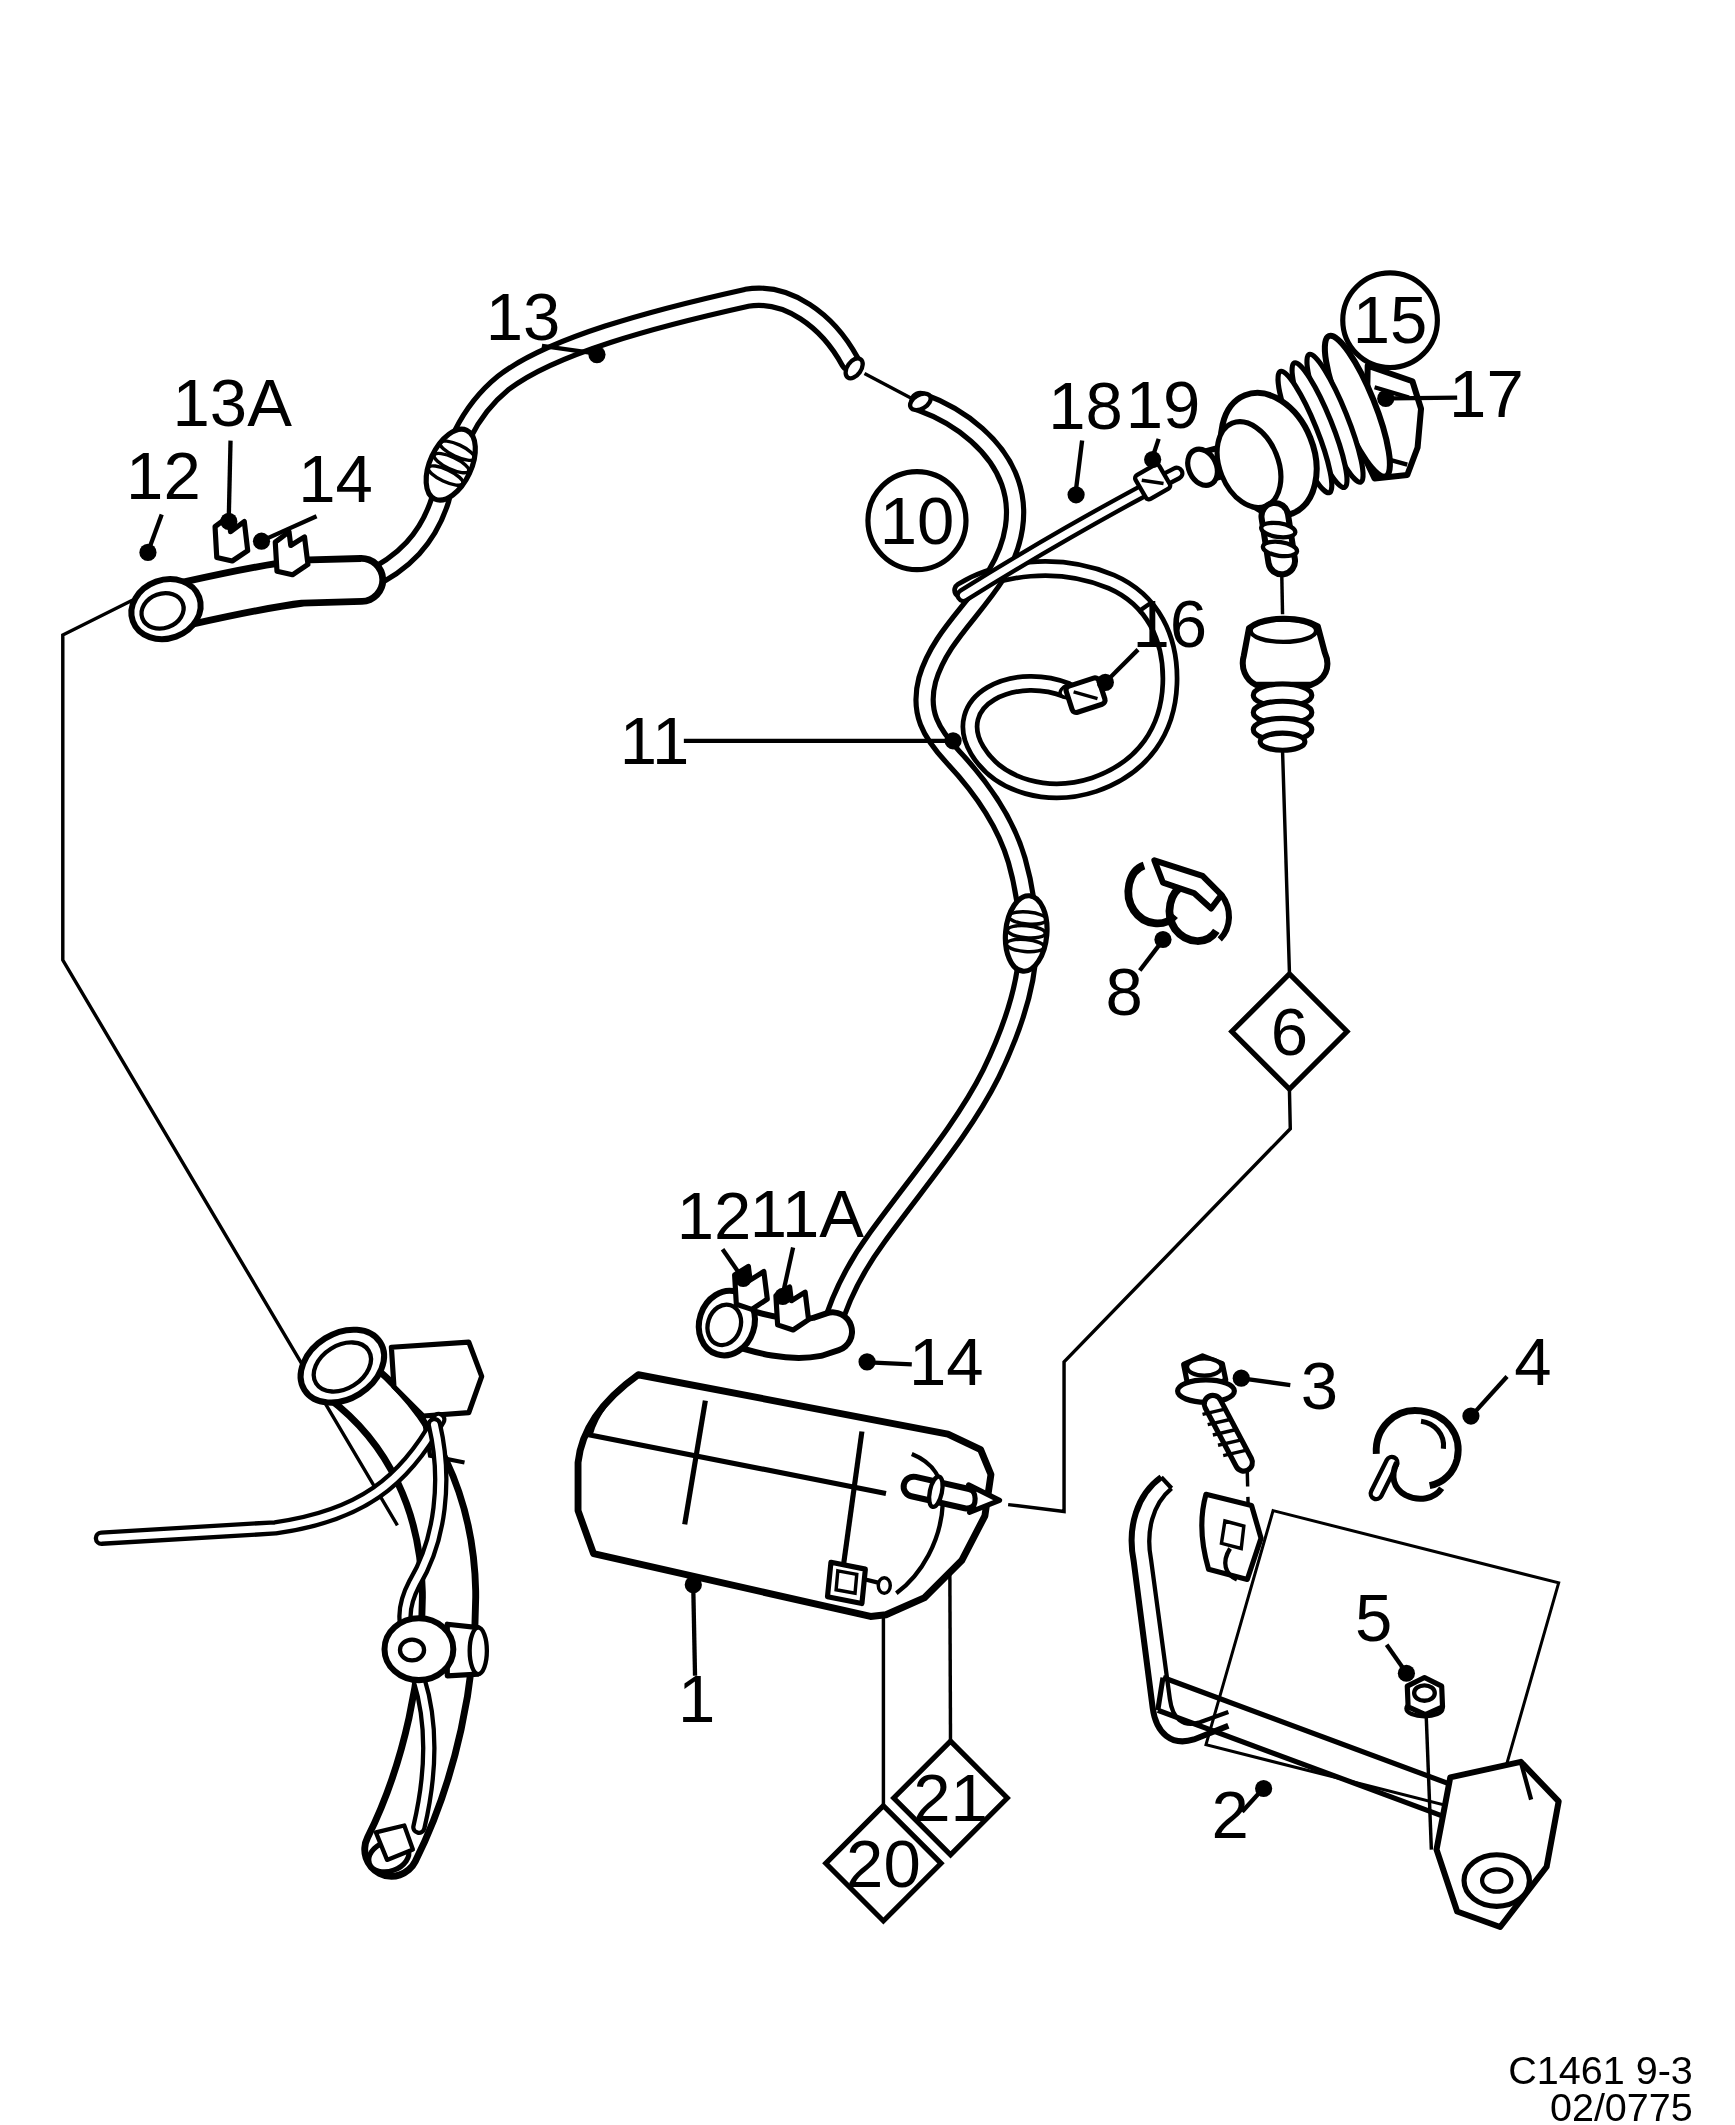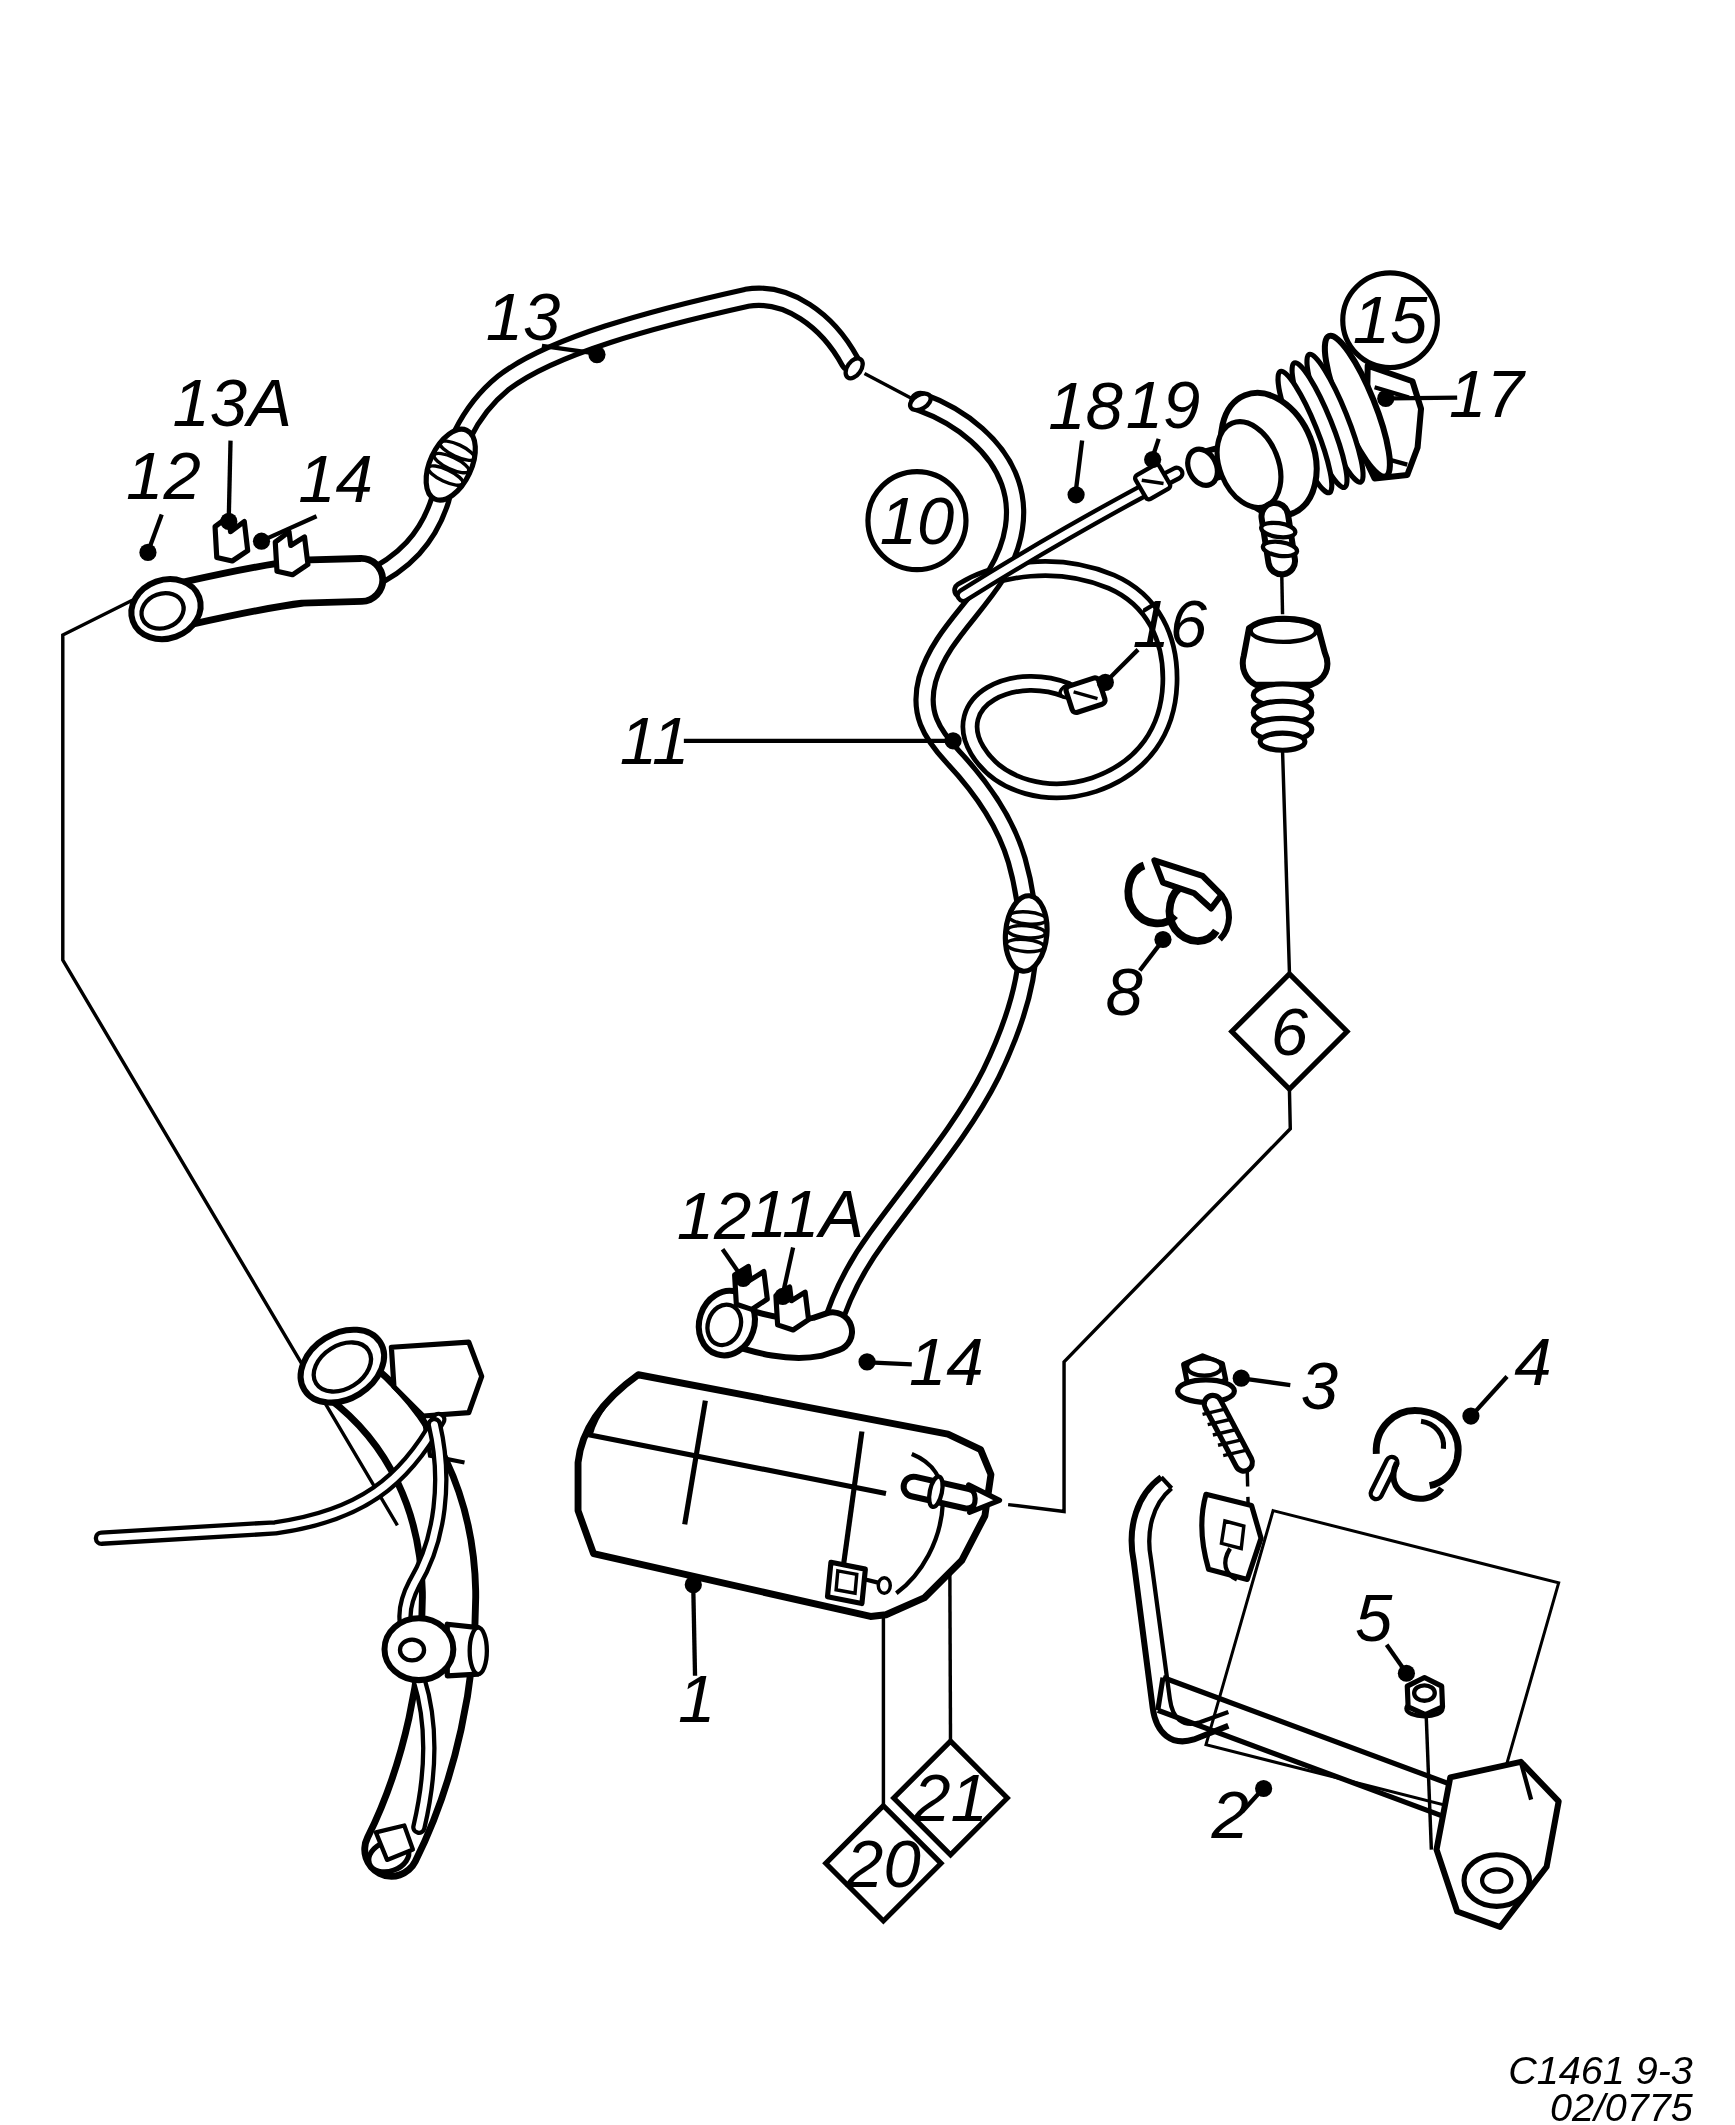--- a/index.html
+++ b/index.html
@@ -1,16 +1,16 @@
 <!DOCTYPE html>
 <html style="font-size:13.8px"><head>
 <meta charset="utf-8">
 <style>
   html,body{margin:0;padding:0;background:#e8e8e8;}
-  .page{width:1735px;height:2125px;background:#ffffff;margin:0 auto;position:relative;font-style:italic;}
+  .page{width:1735px;height:2125px;background:#ffffff;margin:0 auto;position:relative;}
   svg{display:block;width:100%;height:100%;}
   .ink{stroke:#000;fill:none;}
   .tube-o{stroke:#000;fill:none;stroke-linecap:round;stroke-linejoin:round;}
   .tube-i{stroke:#fff;fill:none;stroke-linecap:round;stroke-linejoin:round;}
   .part{fill:#fff;stroke:#000;stroke-linejoin:round;}
   .leader{stroke:#000;stroke-width:5;fill:none;}
   .refline{stroke:#000;stroke-width:4;fill:none;}
   .dot{fill:#000;stroke:none;}
   text{font-family:"Liberation Sans", sans-serif;fill:#000;}
   .lbl-txt{font-size:78px;}

